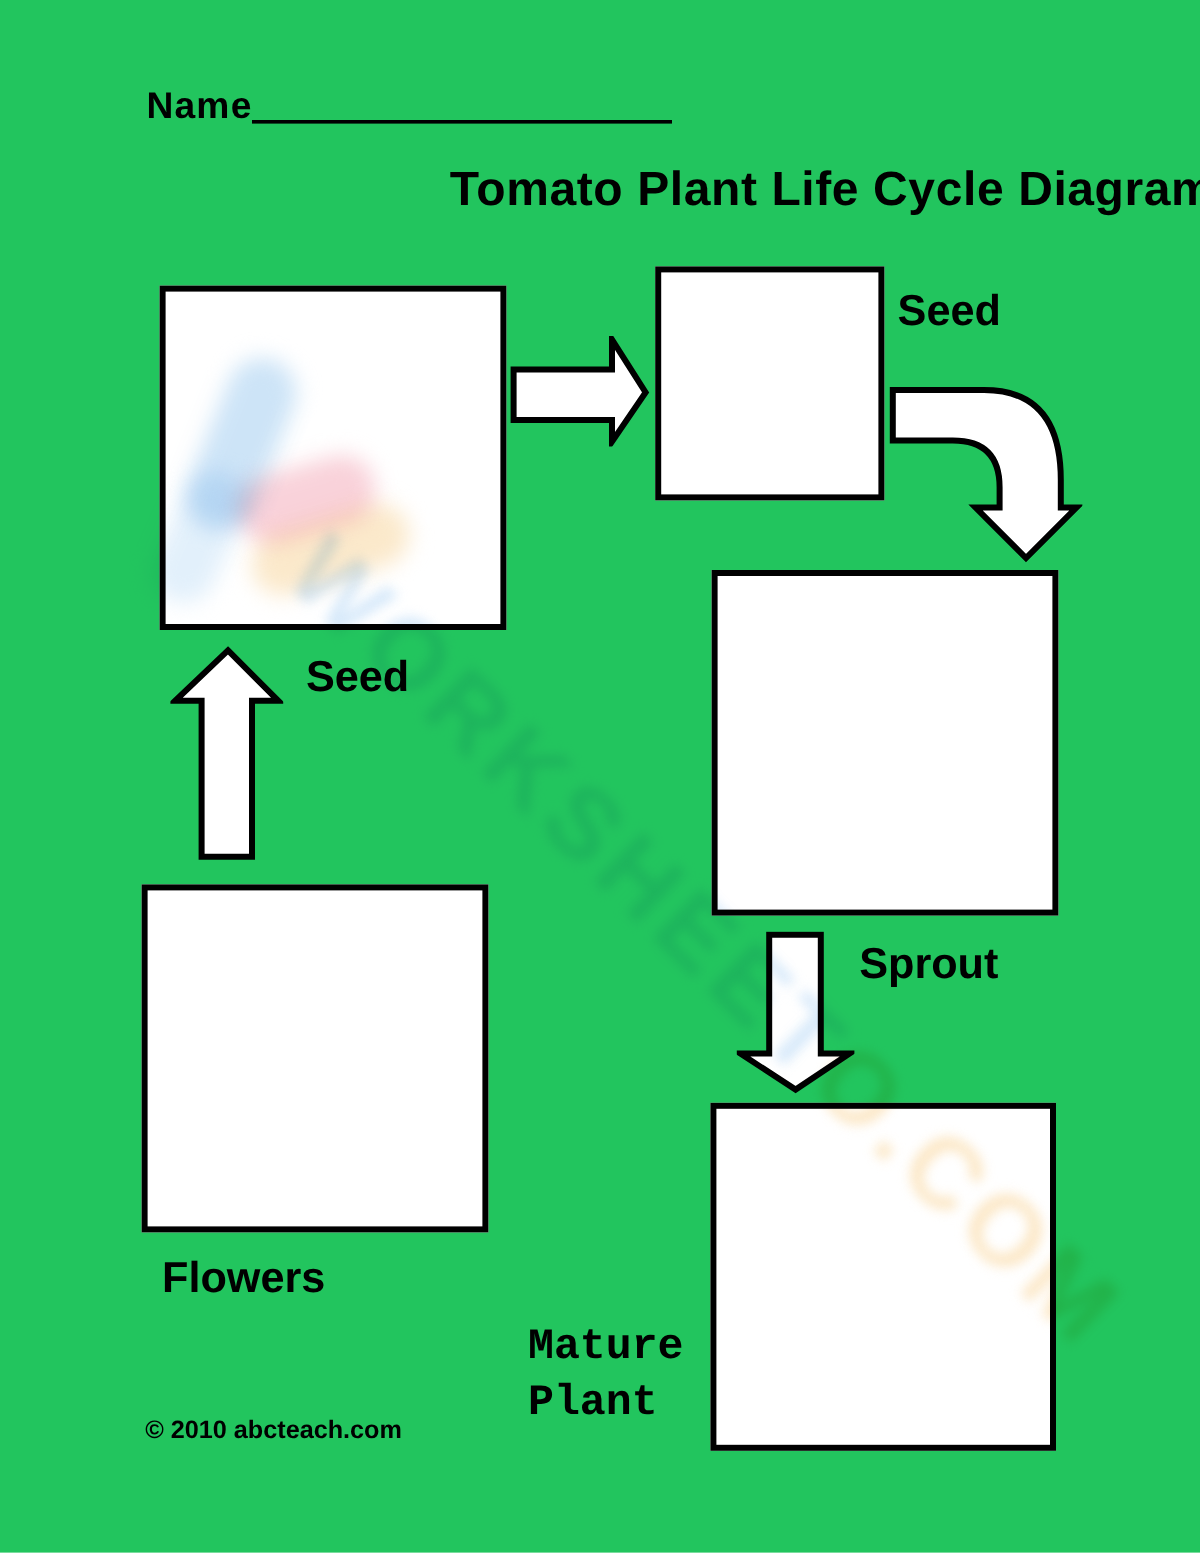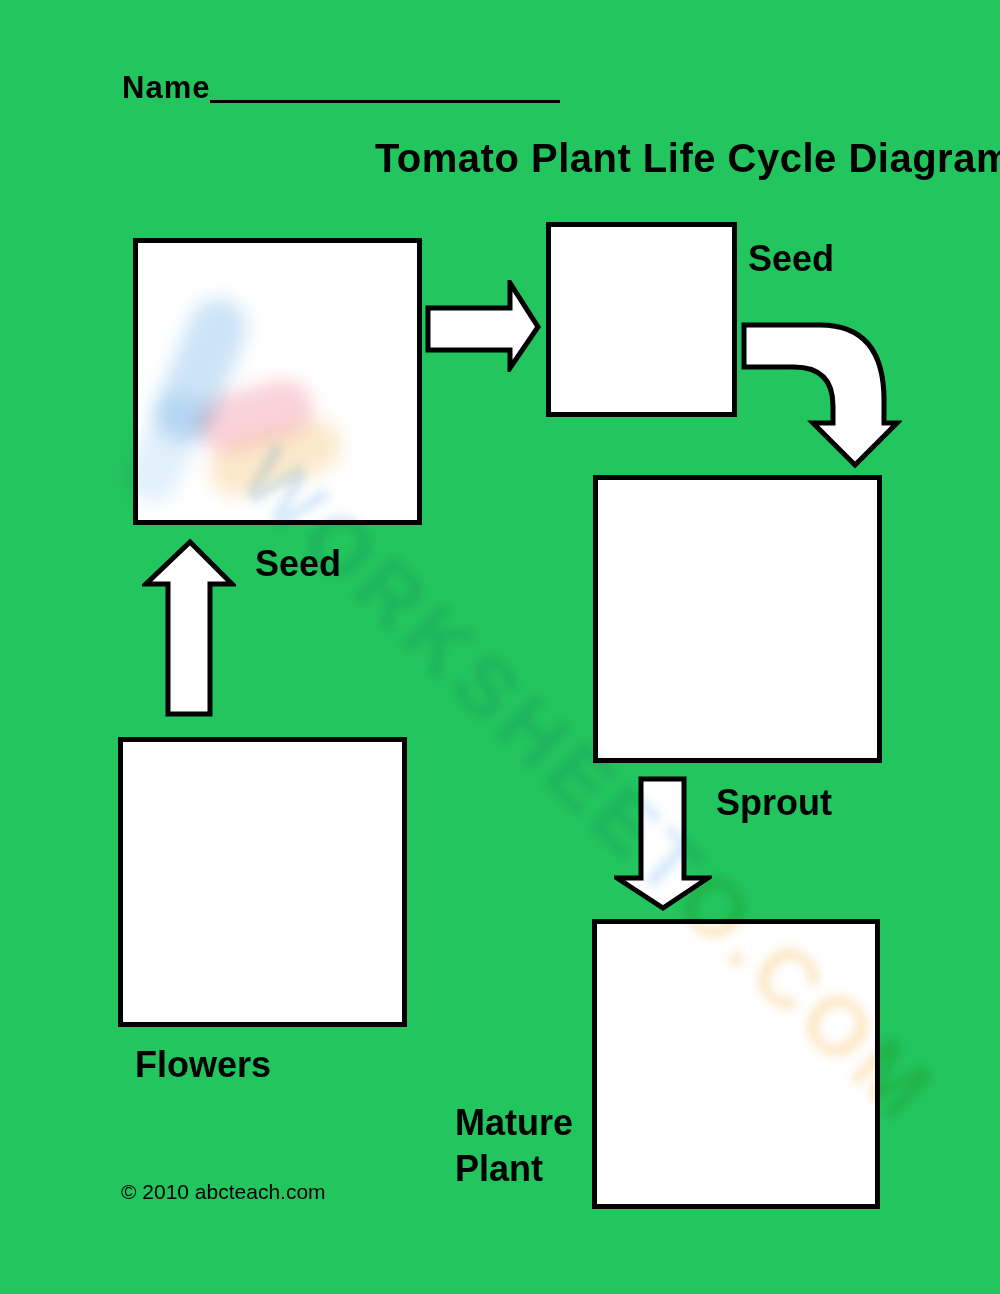--- a/index.html
+++ b/index.html
@@ -51,30 +51,30 @@
     position: absolute;
     font-size: 36px; font-weight: bold;
     color: #000000;
     white-space: pre-line;
     line-height: 46px;
   }
   .label-seed    { left: 748px; top: 236px; }
   .label-fruit   { left: 255px; top: 541px; }
   .label-sprout  { left: 716px; top: 780px; }
   .label-flowers { left: 135px; top: 1042px; }
-  .label-mature  { left: 455px; top: 1100px; }
+  .label-mature  { left: 440px; top: 1100px; font-family: Liberation Mono, monospace; }
 
   
   .arrow-svg { position: absolute; }
   .arrow-svg path { fill: #ffffff; stroke: #000000; stroke-width: 5; stroke-linejoin: miter; }
 
   
   .copyright {
     left: 121px; top: 1180px;
-    font-size: 21px; font-weight: normal;
+    font-size: 21px; font-weight: bold;
     font-family: "Liberation Sans", sans-serif;
   }
 
   
   .watermark-text {
     left: 288px; top: 428px;
     transform: rotate(44deg);
     transform-origin: 0 0;
     font-size: 84px; font-weight: bold;
     letter-spacing: 7px;

